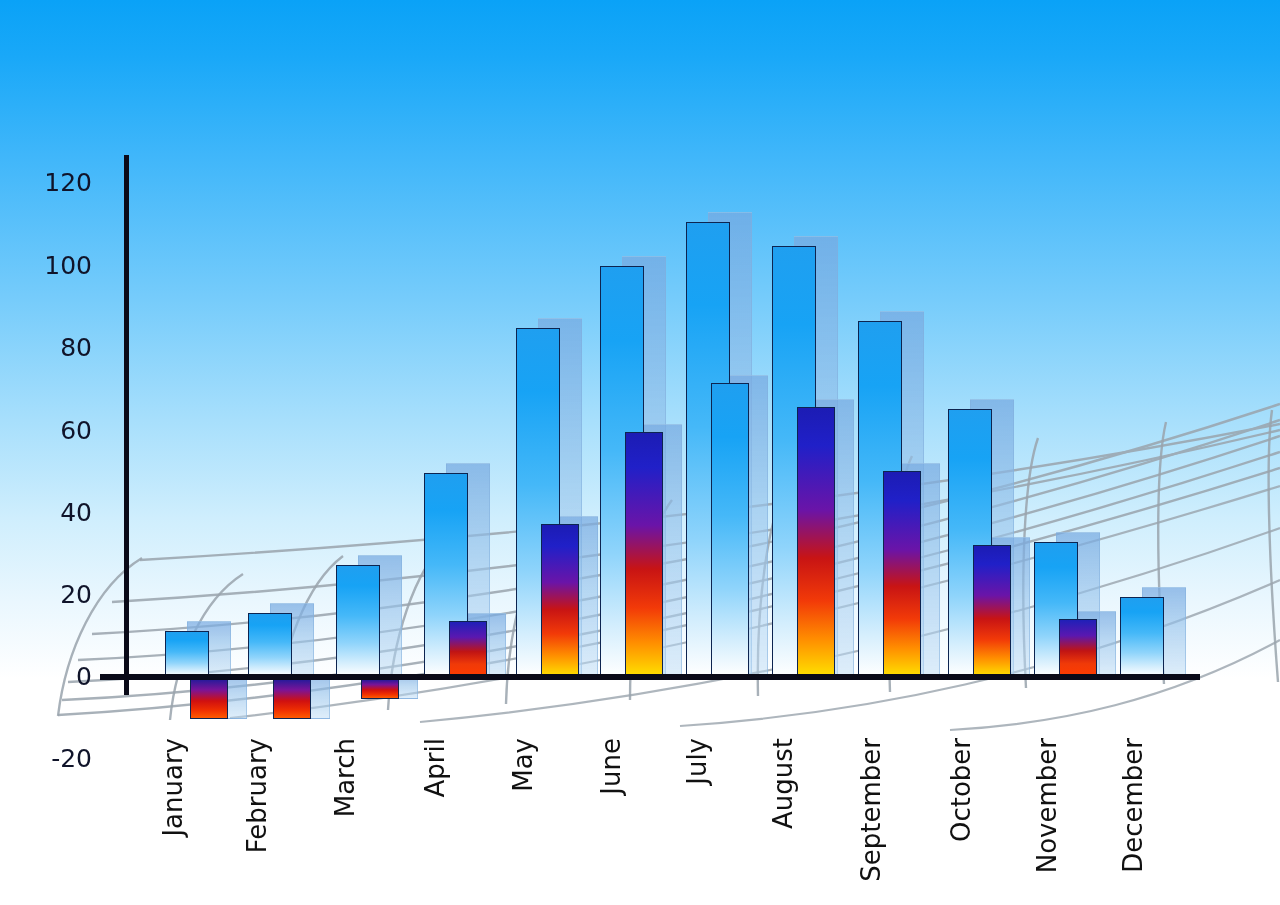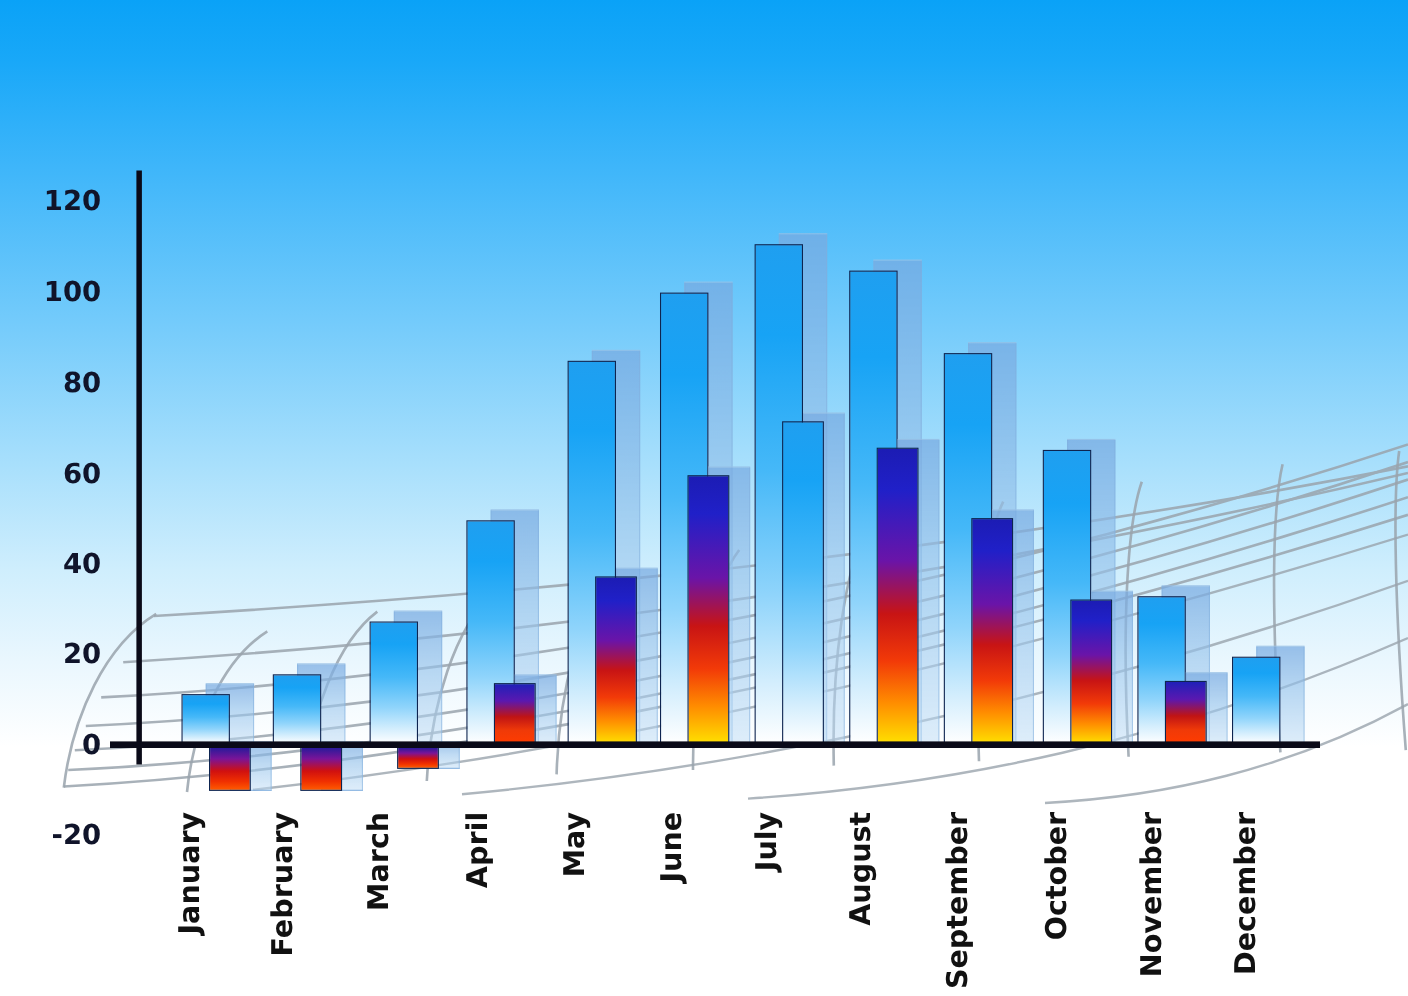--- a/index.html
+++ b/index.html
@@ -2,21 +2,21 @@
 <html><head>
 <meta charset="utf-8">
 <title>3D Bar Chart</title>
 <style>
   html,body{margin:0;padding:0;}
   body{
     width:1280px;height:905px;overflow:hidden;
     font-family:"DejaVu Sans","Liberation Sans",sans-serif;
     background:#ffffff;
   }
-  #chart-root{position:relative;width:1280px;height:865px;font-weight:bold;}
+  #chart-root{position:relative;width:1280px;height:865px;}
 
   
   .sky{
     position:absolute;left:0;top:0;width:1280px;height:700px;
     background:linear-gradient(to bottom,#0aa2f7 0%,#19a8f8 8%,#3fb6fa 22%,#74cbfb 42%,#a7dffc 60%,#cfeefd 74%,#eaf7fe 86%,#ffffff 97%);
   }
   .ground{
     position:absolute;left:0;top:690px;width:1280px;height:215px;
     background:#ffffff;
   }

